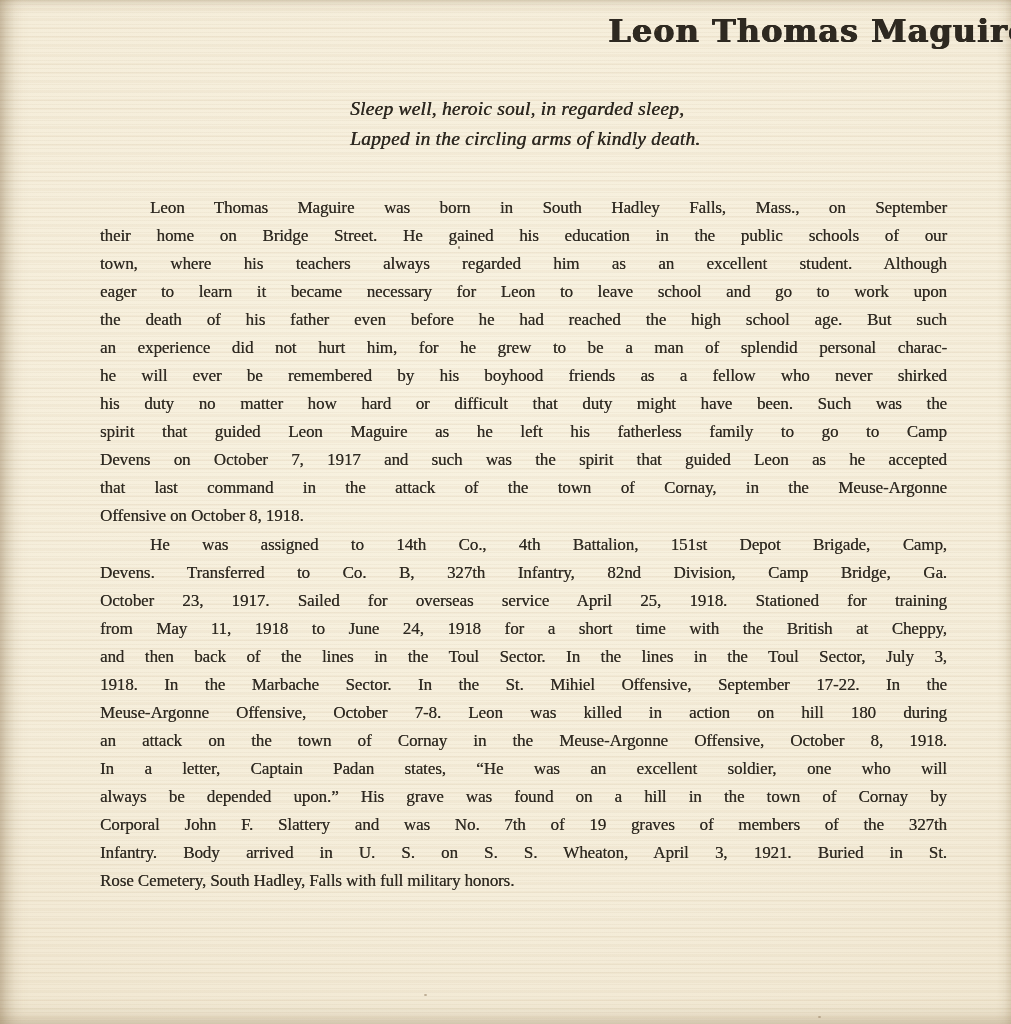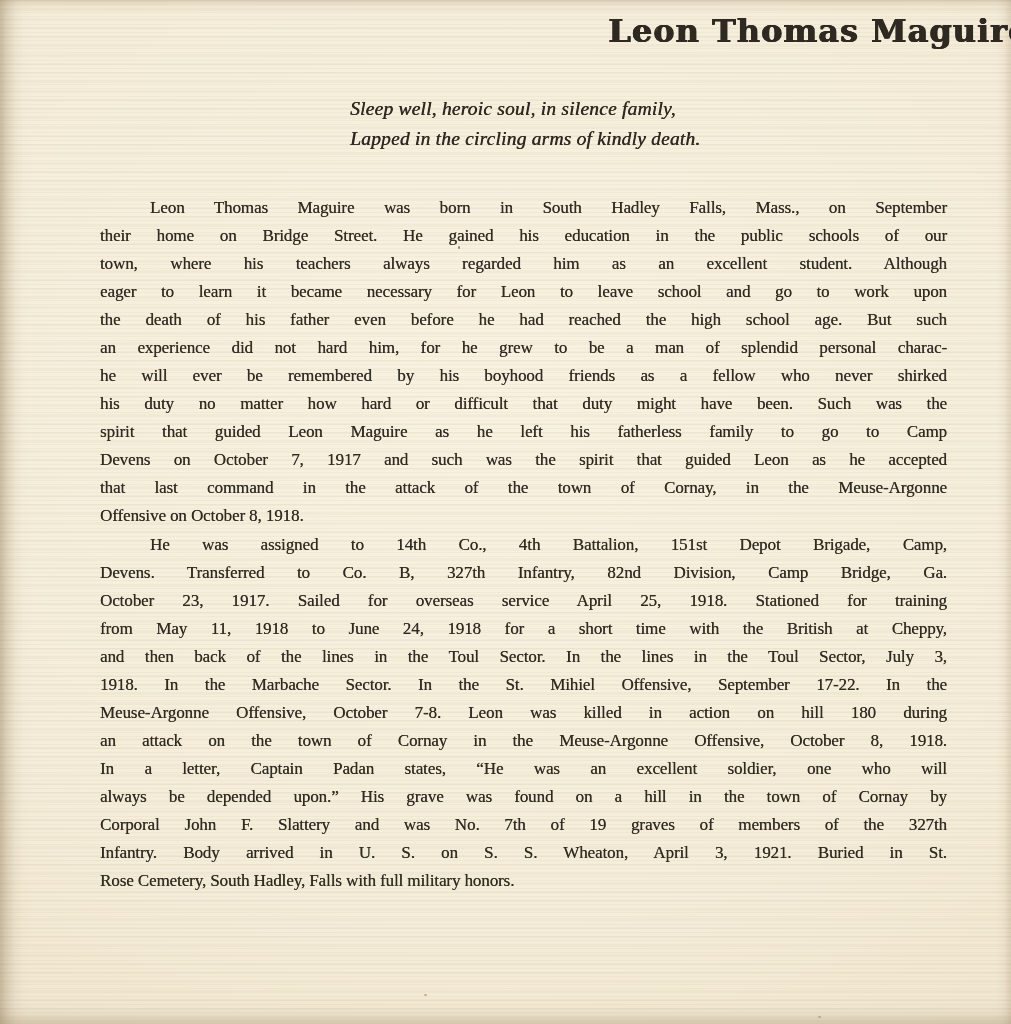--- a/index.html
+++ b/index.html
@@ -83,33 +83,33 @@
 </head>
 <body>
 
 <div class="page" style="--paper: #f4ecd8; --ink: #2e2921;">
 
   <div class="title-row">
     <span class="doc-title">Leon Thomas Maguire</span>
   </div>
 
   <div class="epigraph">
-    <div class="ep-line">Sleep well, heroic soul, in silence family,</div>
+    <div class="ep-line">Sleep well, heroic soul, in regarded sleep,</div>
     <div class="ep-line">Lapped in the circling arms of kindly death.</div>
   </div>
 
   <div class="body-text">
 
     <div class="paragraph">
       <div class="line first">Leon Thomas Maguire was born in South Hadley Falls, Mass., on September</div>
       <div class="line">their home on Bridge Street. He gained his education in the public schools of our</div>
       <div class="line">town, where his teachers always regarded him as an excellent student. Although</div>
       <div class="line">eager to learn it became necessary for Leon to leave school and go to work upon</div>
       <div class="line">the death of his father even before he had reached the high school age. But such</div>
-      <div class="line">an experience did not hard him, for he grew to be a man of splendid personal charac-</div>
+      <div class="line">an experience did not hurt him, for he grew to be a man of splendid personal charac-</div>
       <div class="line">he will ever be remembered by his boyhood friends as a fellow who never shirked</div>
       <div class="line">his duty no matter how hard or difficult that duty might have been. Such was the</div>
       <div class="line">spirit that guided Leon Maguire as he left his fatherless family to go to Camp</div>
       <div class="line">Devens on October 7, 1917 and such was the spirit that guided Leon as he accepted</div>
       <div class="line">that last command in the attack of the town of Cornay, in the Meuse-Argonne</div>
       <div class="line last">Offensive on October 8, 1918.</div>
     </div>
 
     <div class="paragraph">
       <div class="line first">He was assigned to 14th Co., 4th Battalion, 151st Depot Brigade, Camp,</div>

